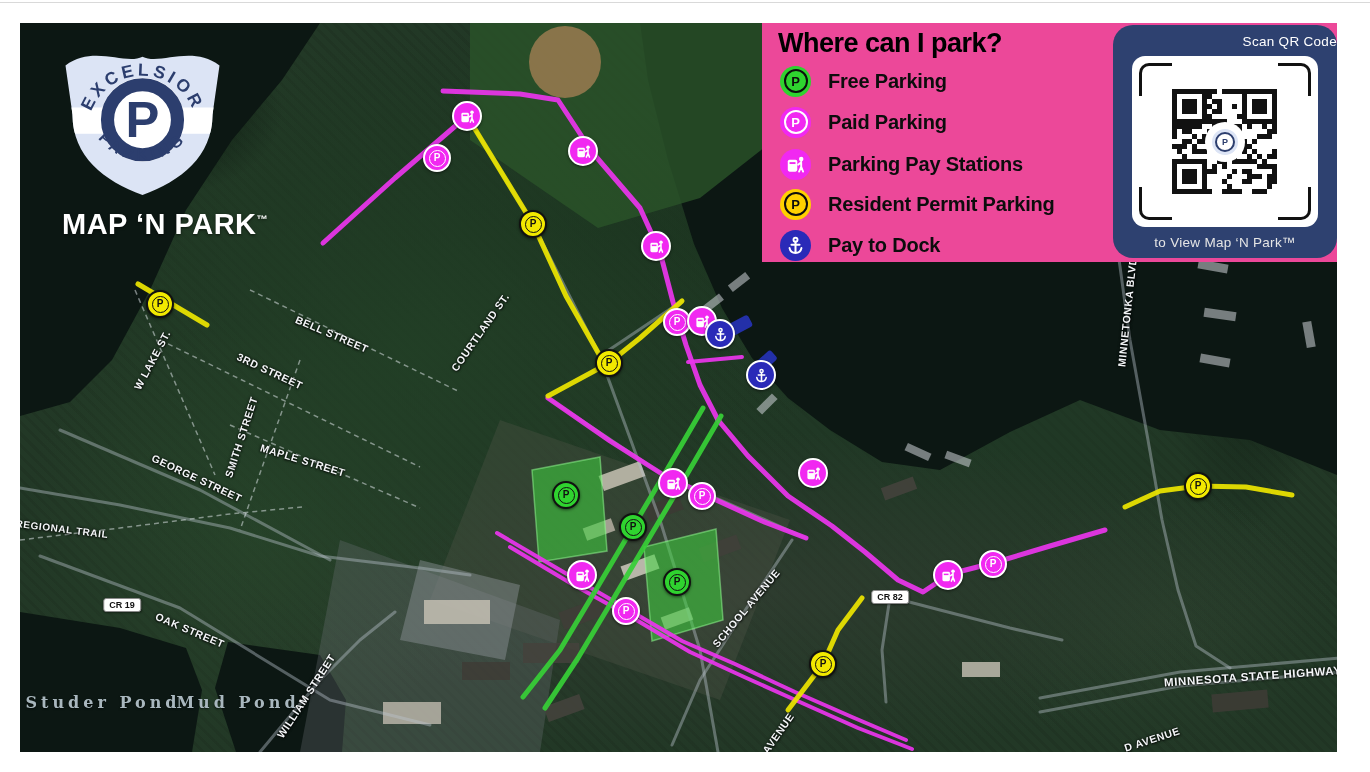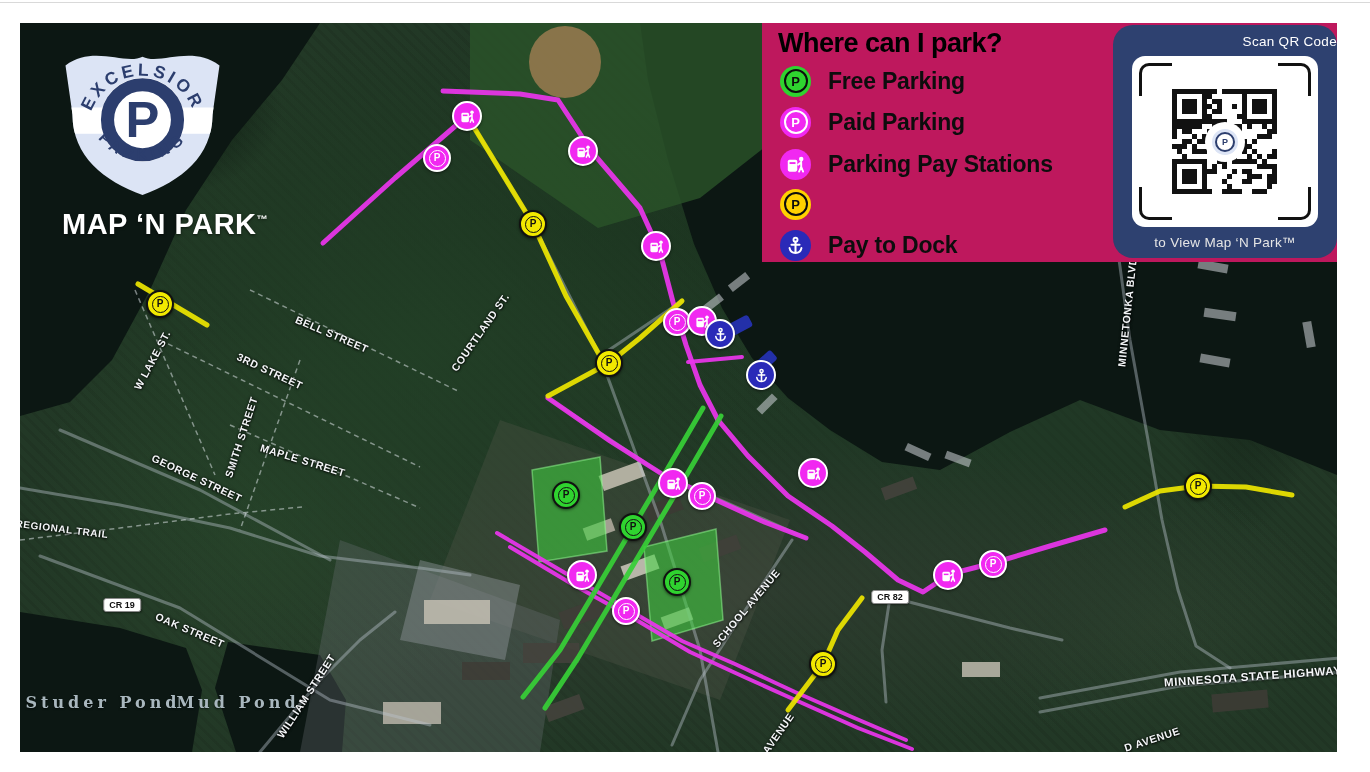--- a/index.html
+++ b/index.html
@@ -28,27 +28,27 @@
     border-radius:3px;color:#111;font-size:9px;font-weight:700;padding:1px 5px;white-space:nowrap;box-shadow:0 1px 2px rgba(0,0,0,.4);}
   
   .mk{position:absolute;border-radius:50%;display:flex;align-items:center;justify-content:center;
     transform:translate(-50%,-50%);box-shadow:0 1px 3px rgba(0,0,0,.55);}
   .mk .ring{border-radius:50%;display:flex;align-items:center;justify-content:center;font-weight:800;
     line-height:1;}
   .mk-p{width:24px;height:24px;}
   .mk-p .ring{width:15px;height:15px;border:1.8px solid;font-size:10px;}
   .mk-icon{width:26px;height:26px;}
   
-  #legend-panel{position:absolute;left:762px;top:23px;width:575px;height:239px;background:#be185d;}
+  #legend-panel{position:absolute;left:762px;top:23px;width:575px;height:239px;background:#ec4899;}
   #legend-title{position:absolute;left:16px;top:5px;font-size:27px;font-weight:800;letter-spacing:-.5px;color:#000;}
   .lg-row{position:absolute;left:18px;display:flex;align-items:center;gap:17px;height:34px;}
   .lg-ic{width:31px;height:31px;border-radius:50%;display:flex;align-items:center;justify-content:center;flex:0 0 31px;}
   .lg-ic .ring{width:20px;height:20px;border:2.2px solid;border-radius:50%;display:flex;align-items:center;
     justify-content:center;font-weight:800;font-size:13px;line-height:1;}
-  .lg-label{font-size:23px;font-weight:700;color:#0d0d0d;letter-spacing:-.2px;}
+  .lg-label{font-size:20px;font-weight:700;color:#0d0d0d;letter-spacing:-.2px;}
   
   #qr-box{position:absolute;left:1113px;top:25px;width:224px;height:233px;border-radius:20px;}
   #qr-top{position:absolute;width:100%;text-align:right;top:9px;color:#fff;font-size:13.5px;letter-spacing:.3px;}
   #qr-bottom{position:absolute;width:100%;text-align:center;bottom:8px;color:#e5e5e5;font-size:13.5px;letter-spacing:.3px;}
   #qr-card{position:absolute;left:19px;top:31px;width:186px;height:171px;background:#fff;border-radius:13px;}
   .qr-bracket{position:absolute;width:30px;height:30px;border:3.5px solid #111;}
   #qr-grid{position:absolute;left:40px;top:33px;}
   #qr-logo{position:absolute;left:50%;top:50%;transform:translate(-50%,-50%);width:40px;height:40px;background:#fff;
     border-radius:50%;display:flex;align-items:center;justify-content:center;}
   #qr-logo .inner{width:26px;height:26px;border-radius:50%;background:#dce4f5;display:flex;align-items:center;justify-content:center;}
@@ -333,20 +333,21 @@
   <circle cx="12.8" cy="3.4" r="1.9" fill="#ffffff"></circle>
   <path d="M12.8,5.5 L12.8,10 L11,14 M12.8,10 L14.4,14 M12.8,6.2 L10.2,8.2" stroke="#ffffff" stroke-width="1.6" fill="none" stroke-linecap="round"></path>
           </svg>
         </div>
         <div class="lg-label">Parking Pay Stations</div>
       </div>
       <div class="lg-row" style="top: 164px;">
         <div class="lg-ic" style="background: rgb(255, 209, 0);">
           <span class="ring" style="border-color:#0d0d0d;color:#0d0d0d">P</span>
         </div>
+        <div class="lg-label">Resident Permit Parking</div>
       </div>
       <div class="lg-row" style="top: 205px;">
         <div class="lg-ic" style="background: rgb(42, 42, 184);">
           <svg width="19" height="19" viewBox="0 0 16 16" xmlns="http://www.w3.org/2000/svg">
   <circle cx="8" cy="3.2" r="1.7" fill="none" stroke="#ffffff" stroke-width="1.6"></circle>
   <path d="M8,4.9 L8,13.6 M4.6,7.4 L11.4,7.4 M3,10.2 A5.1,5.1 0 0 0 13,10.2" fill="none" stroke="#ffffff" stroke-width="1.7" stroke-linecap="round"></path>
           </svg>
         </div>
         <div class="lg-label">Pay to Dock</div>
       </div>

